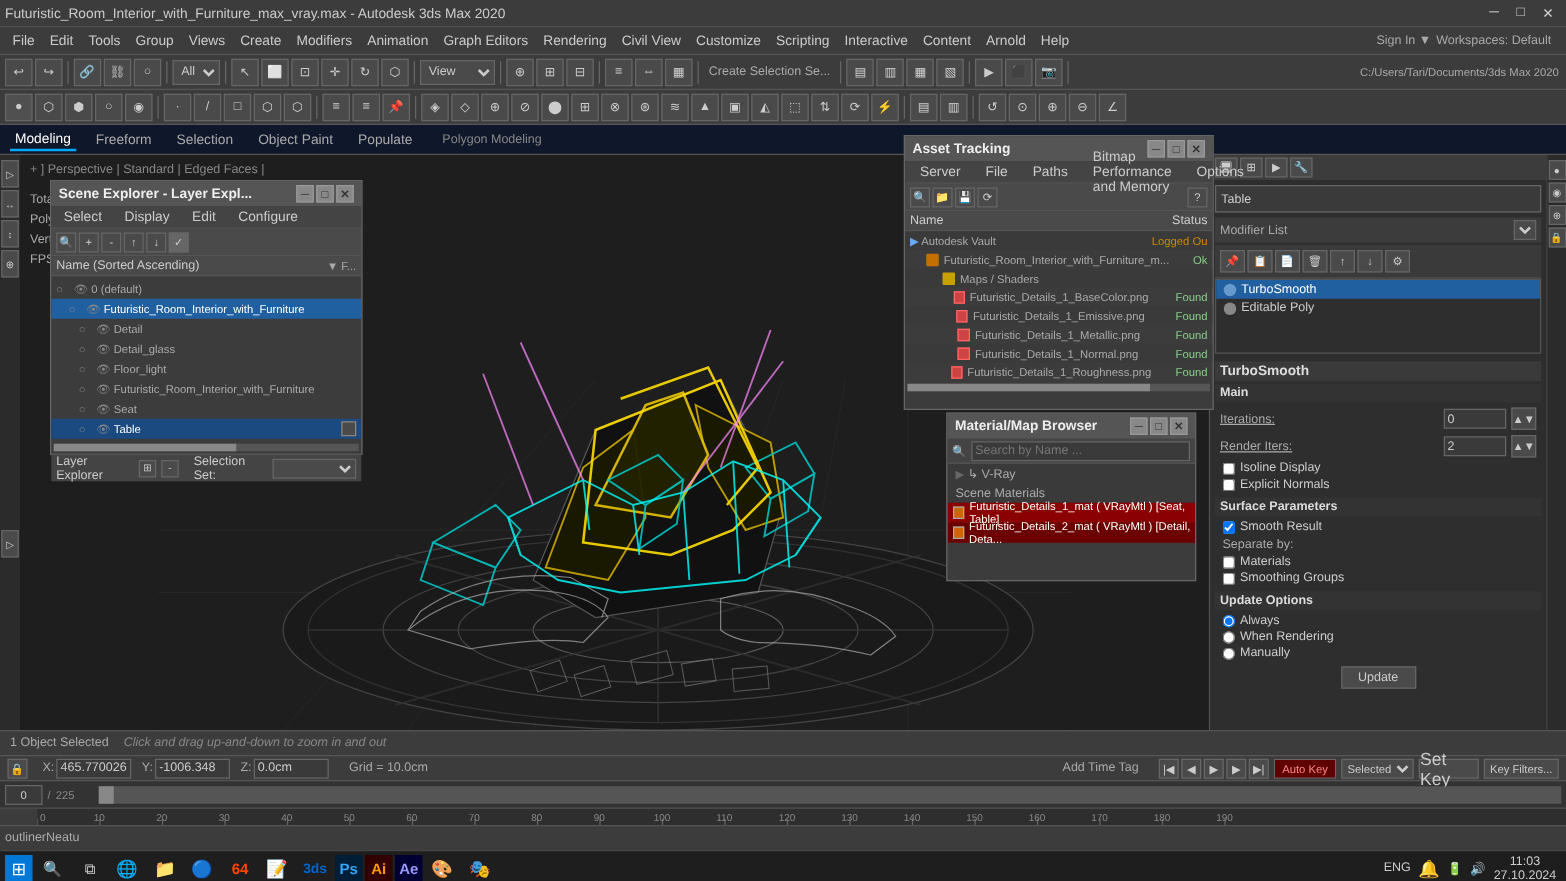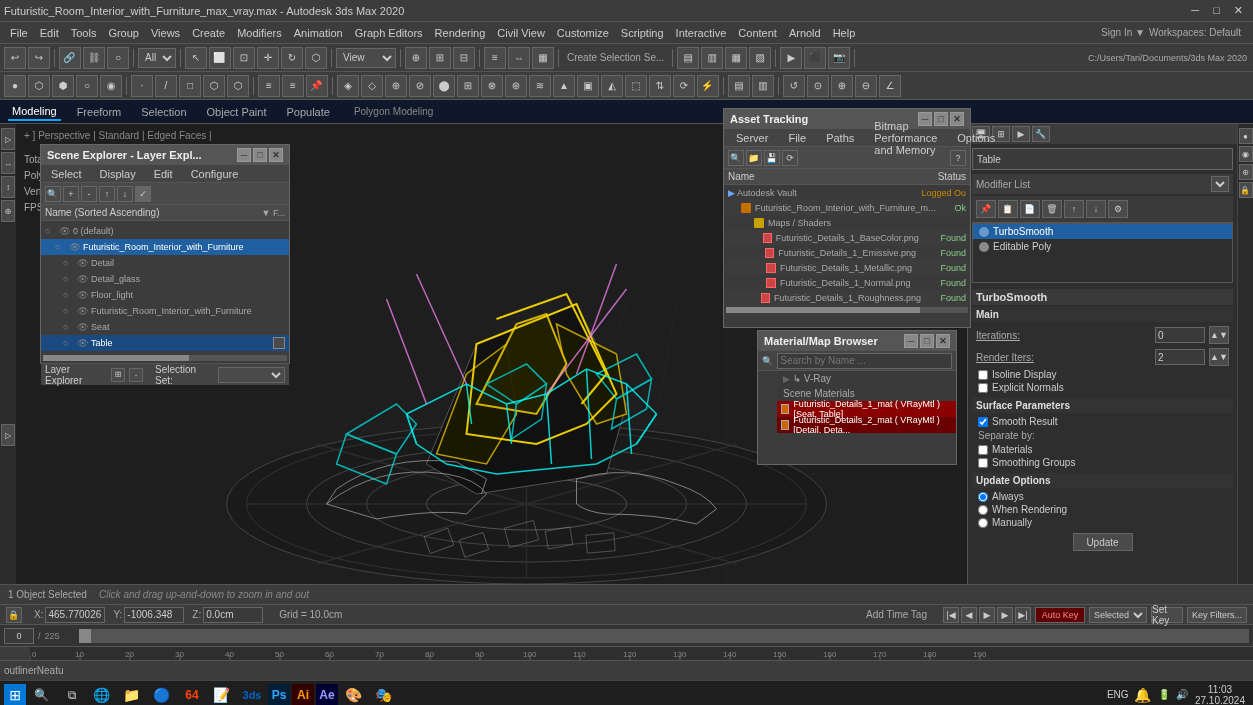--- a/index.html
+++ b/index.html
@@ -1209,21 +1209,21 @@
     <div class="floating-panel-header-btns">
       <div class="panel-close-btn">─</div>
       <div class="panel-close-btn">□</div>
       <div class="panel-close-btn">✕</div>
     </div>
   </div>
   <div class="mb-search">
     <span style="font-size:9px;color:#888;margin-right:4px;">🔍</span>
     <input class="mb-search-input" placeholder="Search by Name ..." style="">
   </div>
-  <div style="flex:1;overflow-y:auto;padding-left:19px;">
+  <div style="flex:1;overflow-y:auto;">
     <div class="mb-section-title">
       <span style="color:#666;font-size:9px;">▶</span>
       <span>↳ V-Ray</span>
     </div>
     <div class="mb-section-title">Scene Materials</div>
     <div class="mb-mat-row selected1">
       <span class="mb-mat-icon" style="background:#cc6600;"></span>
       <span style="font-size:9px;">Futuristic_Details_1_mat ( VRayMtl ) [Seat, Table]</span>
     </div>
     <div class="mb-mat-row selected2">
@@ -1261,21 +1261,21 @@
       <div class="anim-btn">|◀</div>
       <div class="anim-btn">◀</div>
       <div class="anim-btn">▶</div>
       <div class="anim-btn">▶</div>
       <div class="anim-btn">▶|</div>
     </div>
     <div class="toolbar-btn" style="width:50px;height:16px;font-size:9px;background:#600000;color:#ff8888;">Auto Key</div>
     <select style="height:16px;font-size:9px;background:#4a4a4a;border:1px solid #666;color:#ccc;">
       <option>Selected</option>
     </select>
-    <div class="toolbar-btn" style="width:32px;height:16px;font-size:10px;">Set Key</div>
+    <div class="toolbar-btn" style="width:48px;height:16px;font-size:14px;">Set Key</div>
     <div class="toolbar-btn" style="width:60px;height:16px;font-size:9px;">Key Filters...</div>
   </div>
 </div>
 
 <div class="timeline">
   <input style="width: 30px; height: 16px; font-size: 9px; background: rgb(58, 58, 58); border: 1px solid rgb(102, 102, 102); color: rgb(204, 204, 204); text-align: center;" value="0">
   <span style="font-size:9px;color:#888;">/</span>
   <span style="font-size:9px;color:#888;width:30px;">225</span>
   <div class="timeline-track">
     <div class="timeline-thumb"></div>

